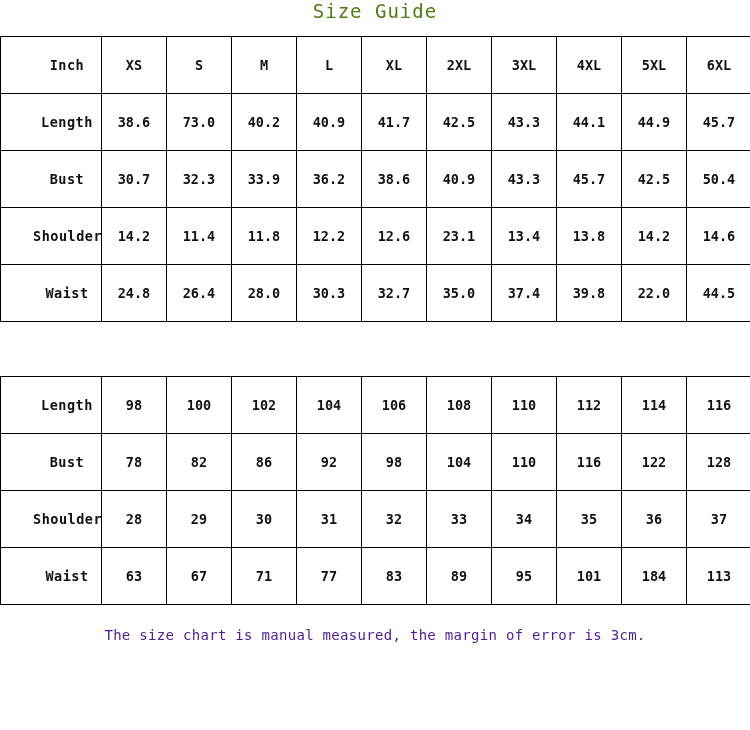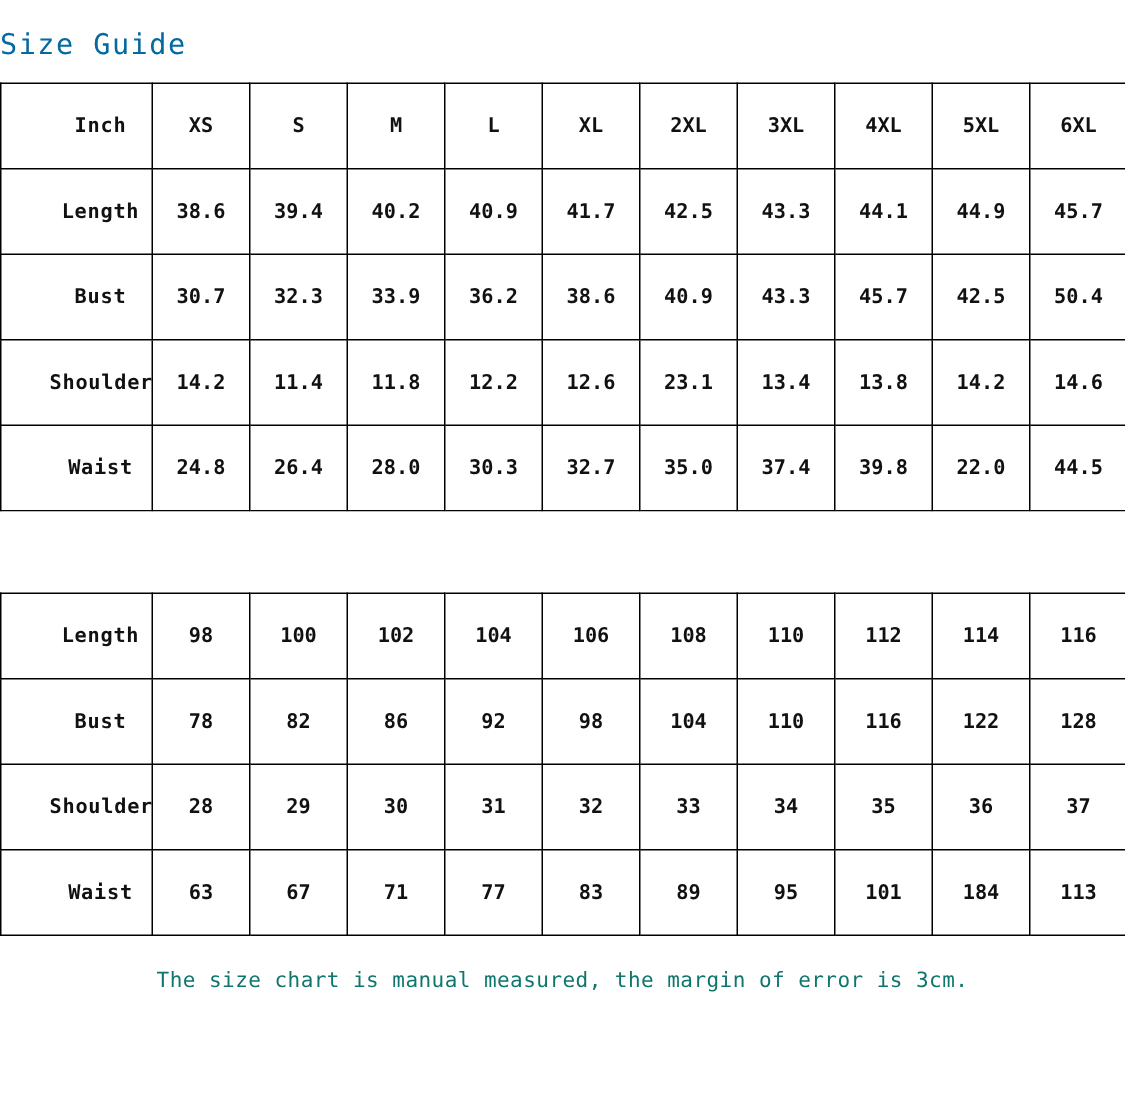--- a/index.html
+++ b/index.html
@@ -14,25 +14,25 @@
     color: #000000;
     overflow: hidden;
   }
   .page {
     position: relative;
     width: 750px;
     height: 730px;
     box-sizing: border-box;
   }
   .title {
+    text-align: center;
     font-family: "DejaVu Sans Mono", monospace;
     font-size: 19px;
     letter-spacing: 1px;
-    color: #0369a1;
-    padding-top: 19px;
+    color: #4d7c0f;
     padding-bottom: 14px;
     font-weight: 400;
   }
   table.size-table {
     border-collapse: collapse;
     width: 750px;
     table-layout: fixed;
   }
   table.size-table td {
     border: 1px solid #000000;
@@ -60,21 +60,21 @@
   table.size-table col.rest  { width: 65px; }
 
   .spacer {
     height: 54px;
     background: #ffffff;
   }
   .footer-note {
     text-align: center;
     font-family: "DejaVu Sans Mono", monospace;
     font-size: 14px;
-    color: #0f766e;
+    color: #4c1d95;
     padding-top: 22px;
     letter-spacing: 0.3px;
   }
 </style>
 </head>
 <body>
 
 <div class="page">
 
   <div class="title">Size Guide</div>
@@ -103,21 +103,21 @@
         <td class="value-cell">XL</td>
         <td class="value-cell">2XL</td>
         <td class="value-cell">3XL</td>
         <td class="value-cell">4XL</td>
         <td class="value-cell">5XL</td>
         <td class="value-cell">6XL</td>
       </tr>
       <tr>
         <td class="label-cell">Length</td>
         <td class="value-cell">38.6</td>
-        <td class="value-cell">39.4</td>
+        <td class="value-cell">73.0</td>
         <td class="value-cell">40.2</td>
         <td class="value-cell">40.9</td>
         <td class="value-cell">41.7</td>
         <td class="value-cell">42.5</td>
         <td class="value-cell">43.3</td>
         <td class="value-cell">44.1</td>
         <td class="value-cell">44.9</td>
         <td class="value-cell">45.7</td>
       </tr>
       <tr>

